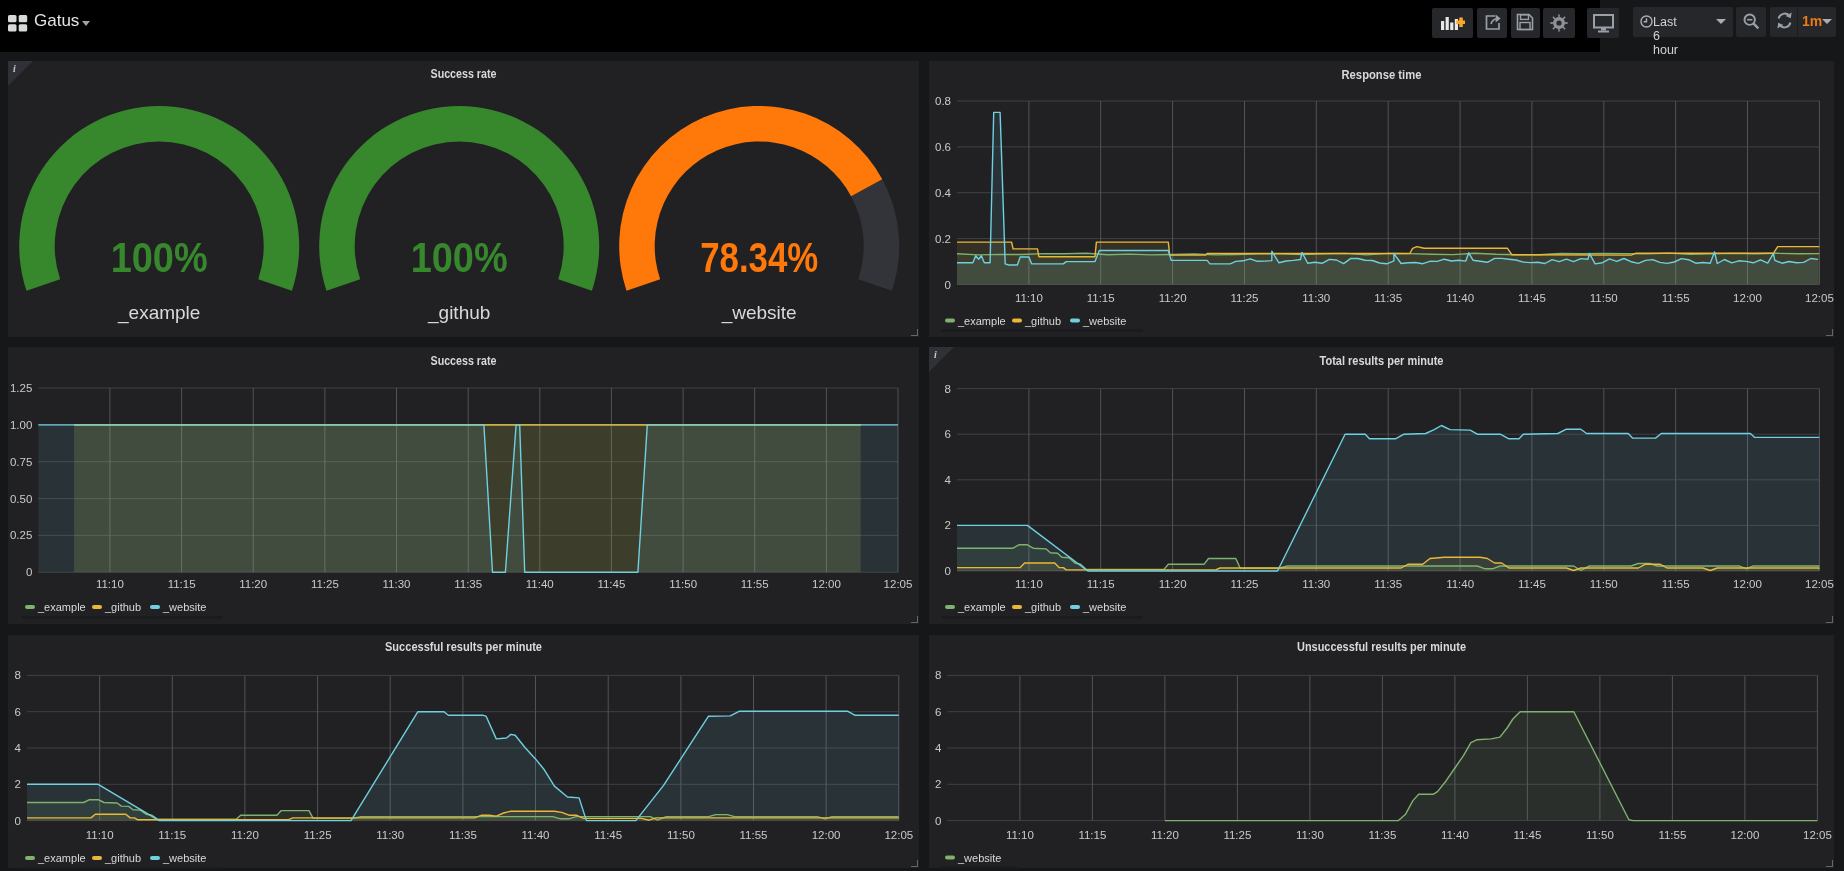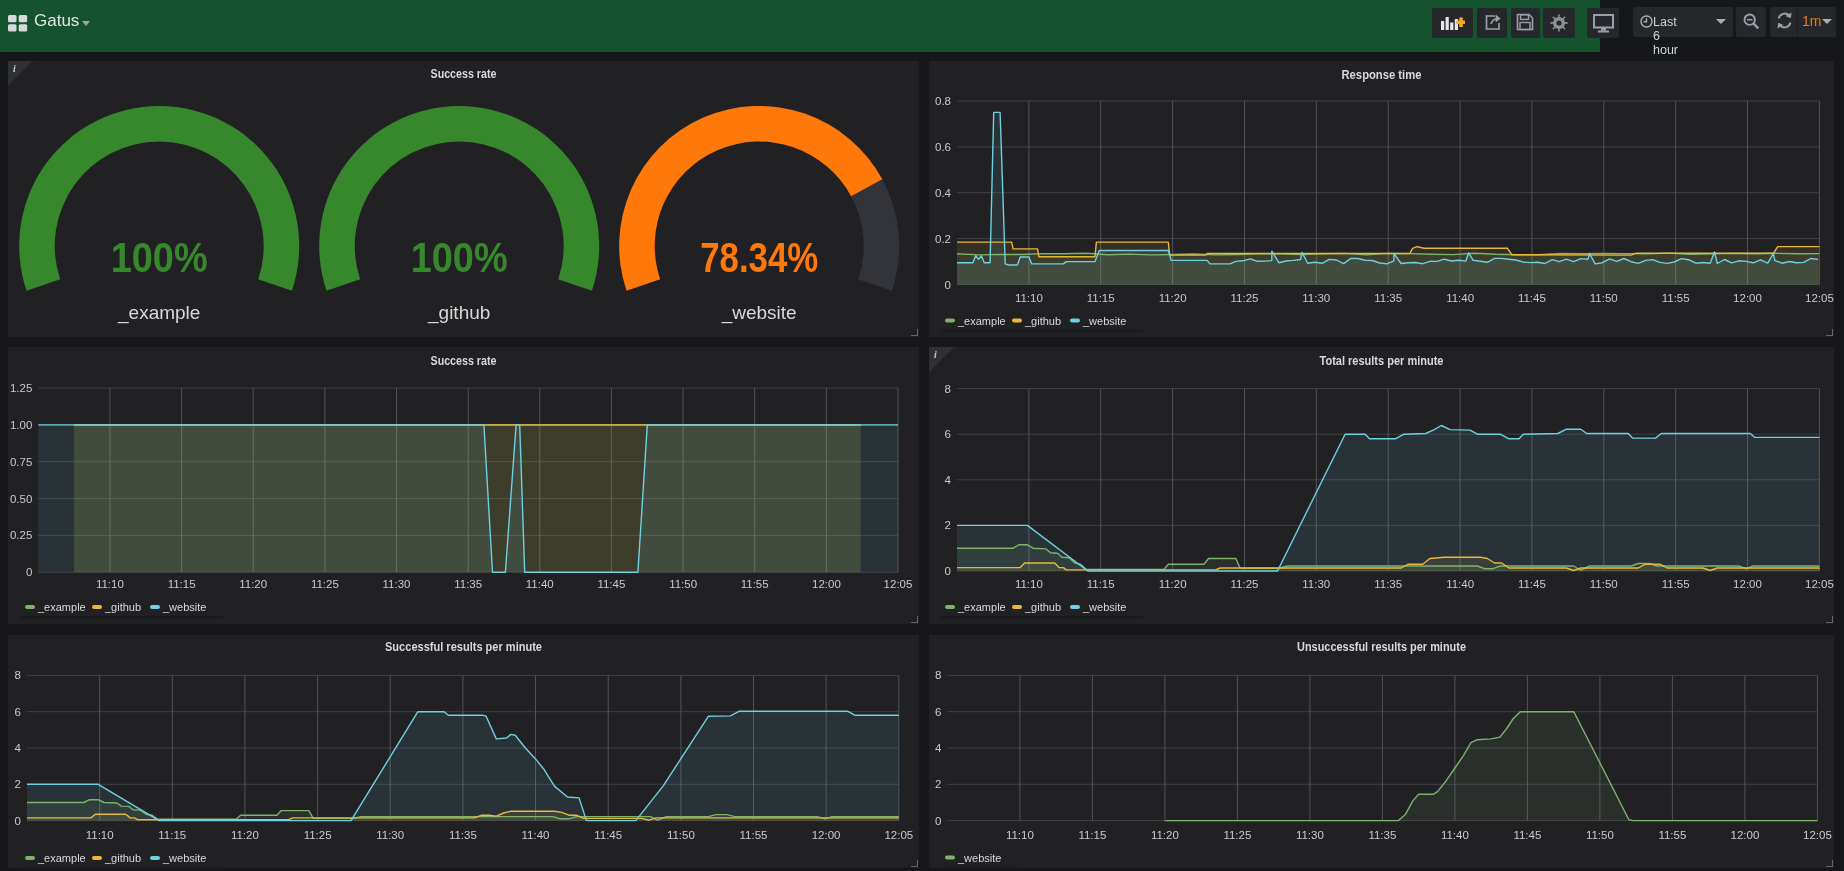--- a/index.html
+++ b/index.html
@@ -1,17 +1,17 @@
 <!DOCTYPE html>
 <html><head><meta charset="utf-8"><style>
 html,body{margin:0;padding:0;width:1844px;height:871px;background:#161719;overflow:hidden;font-family:"Liberation Sans",sans-serif;}
 .panel{position:absolute;background:#212124;}
 svg text{font-family:"Liberation Sans",sans-serif;}
 </style></head><body>
-<div style="position:absolute;left:0;top:0;width:1600px;height:52px;background:#14532d">
+<div style="position:absolute;left:0;top:0;width:1600px;height:52px;background:#000000">
 <svg style="position:absolute;left:8px;top:15px" width="20" height="17" viewBox="0 0 20 17">
       <rect x="0" y="0" width="8.5" height="7.3" rx="1.5" fill="#d8d9da"></rect>
       <rect x="10.7" y="0" width="8.5" height="7.3" rx="1.5" fill="#d8d9da"></rect>
       <rect x="0" y="9.3" width="8.5" height="7.3" rx="1.5" fill="#d8d9da"></rect>
       <rect x="10.7" y="9.3" width="8.5" height="7.3" rx="1.5" fill="#d8d9da"></rect>
     </svg>
 <div style="position:absolute;left:34px;top:11px;font-size:17px;color:#e2e3e4">Gatus</div>
 <div style="position:absolute;left:82px;top:21px;width:0;height:0;border-left:4.5px solid transparent;border-right:4.5px solid transparent;border-top:5px solid #9fa2a6"></div>
 <div style="position:absolute;top:8px;height:30px;background:#26272b;border-radius:2px;left:1432px;width:41px"></div>
 <svg style="position:absolute;left:1441px;top:13px" width="24" height="20" viewBox="0 0 24 20">
@@ -58,21 +58,21 @@
 <line x1="4" y1="6.7" x2="9.4" y2="6.7" stroke="#9aa0a8" stroke-width="1.6"></line>
     </svg>
 <div style="position:absolute;top:8px;height:30px;background:#26272b;border-radius:2px;left:1770px;top:7px;width:66px"></div>
 <svg style="position:absolute;left:1776px;top:12px" width="17" height="17" viewBox="0 0 17 17">
 <path d="M2.6 6.5 A6.2 6.2 0 0 1 13.2 3.6" fill="none" stroke="#9aa0a8" stroke-width="2"></path>
 <path d="M15.6 0.6 L14.8 6.2 L9.6 4.0 Z" fill="#9aa0a8"></path>
 <path d="M14.4 10.5 A6.2 6.2 0 0 1 3.8 13.4" fill="none" stroke="#9aa0a8" stroke-width="2"></path>
 <path d="M1.4 16.4 L2.2 10.8 L7.4 13.0 Z" fill="#9aa0a8"></path>
     </svg>
 <div style="position:absolute;left:1797px;top:8px;width:1px;height:30px;background:#1c1d20"></div>
-<div style="position:absolute;left:1802px;top:13px;font-size:14px;font-weight:normal;color:#eb7b18">1m</div>
+<div style="position:absolute;left:1802px;top:13px;font-size:14px;font-weight:bold;color:#eb7b18">1m</div>
 <div style="position:absolute;left:1822px;top:19px;width:0;height:0;border-left:5px solid transparent;border-right:5px solid transparent;border-top:5.5px solid #a8aeb6"></div>
 </div>
 <div class="panel" style="left:8px;top:61px;width:911px;height:276px"></div>
 <div class="panel" style="left:929px;top:61px;width:905px;height:276px"></div>
 <div class="panel" style="left:8px;top:347px;width:911px;height:277px"></div>
 <div class="panel" style="left:929px;top:347px;width:905px;height:277px"></div>
 <div class="panel" style="left:8px;top:635px;width:911px;height:233px"></div>
 <div class="panel" style="left:929px;top:635px;width:905px;height:233px"></div>
 <svg style="position:absolute;left:8px;top:61px;overflow:visible" width="911" height="276" viewBox="8 61 911 276">
 <text x="463.5" y="77.5" text-anchor="middle" font-size="13" font-weight="bold" textLength="66" lengthAdjust="spacingAndGlyphs" fill="#d8d9da">Success rate</text>

